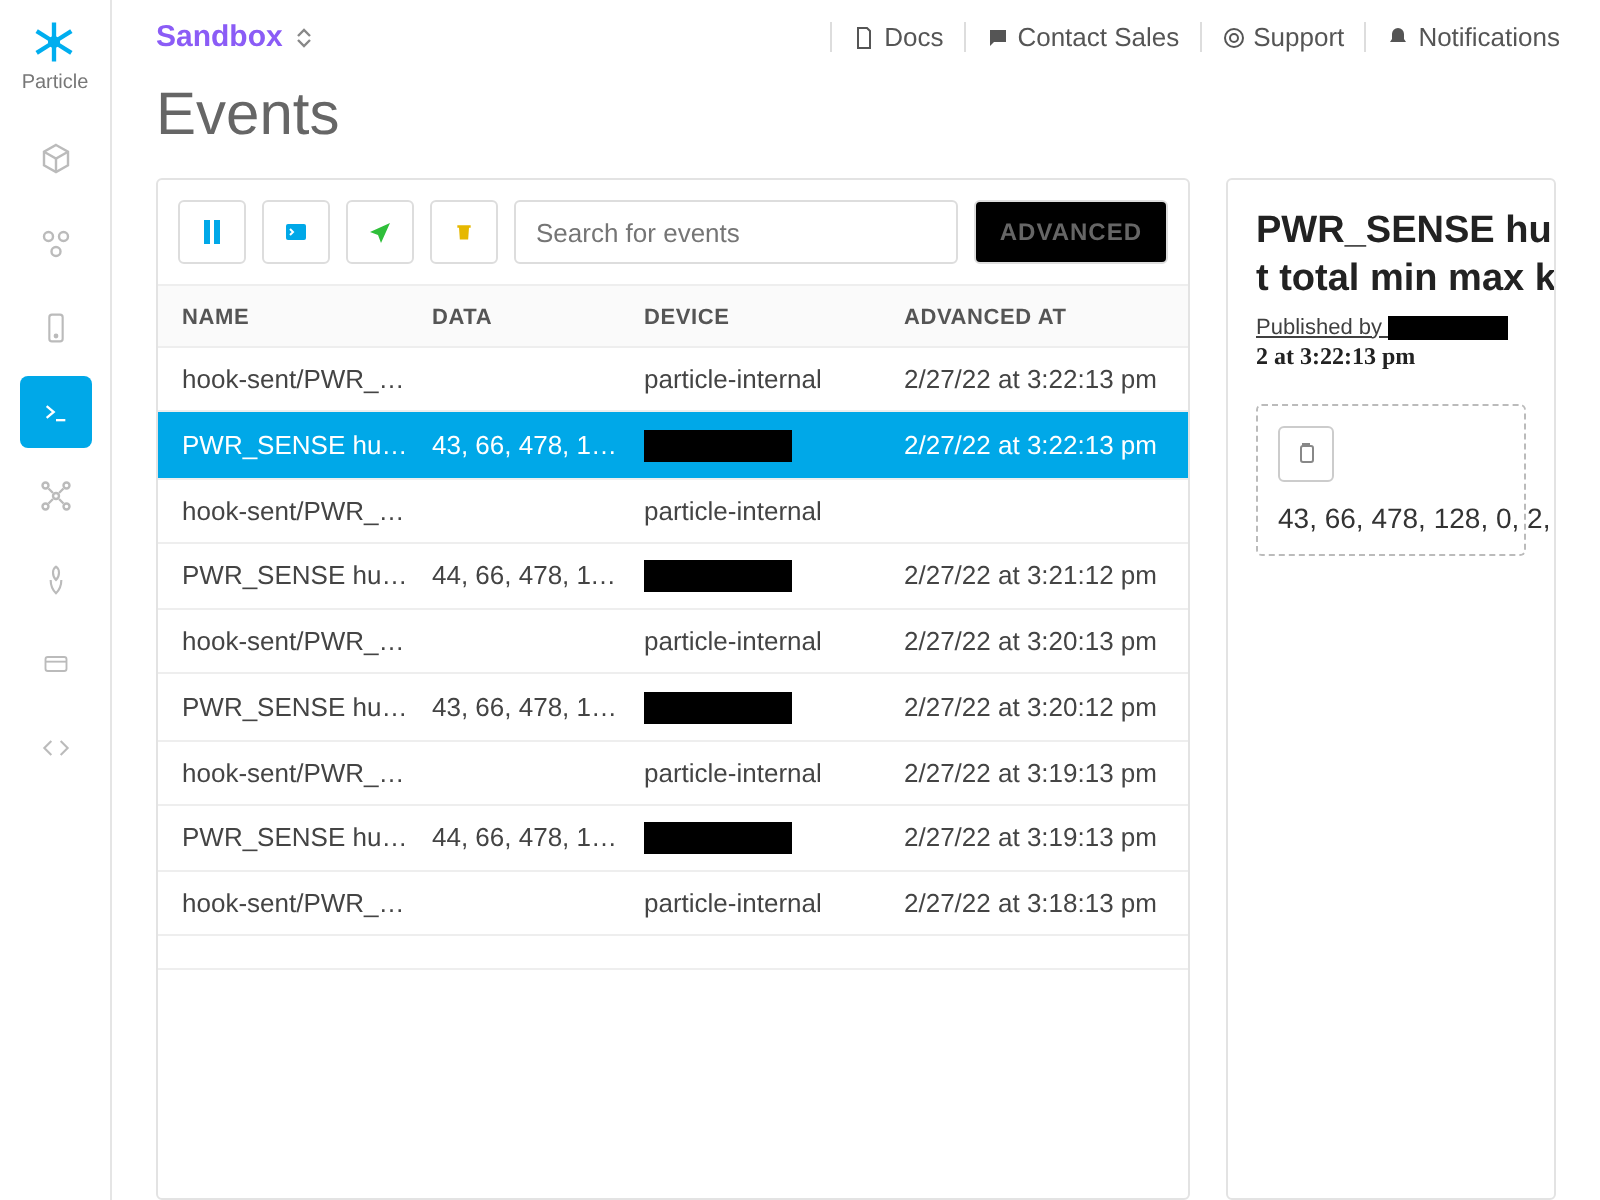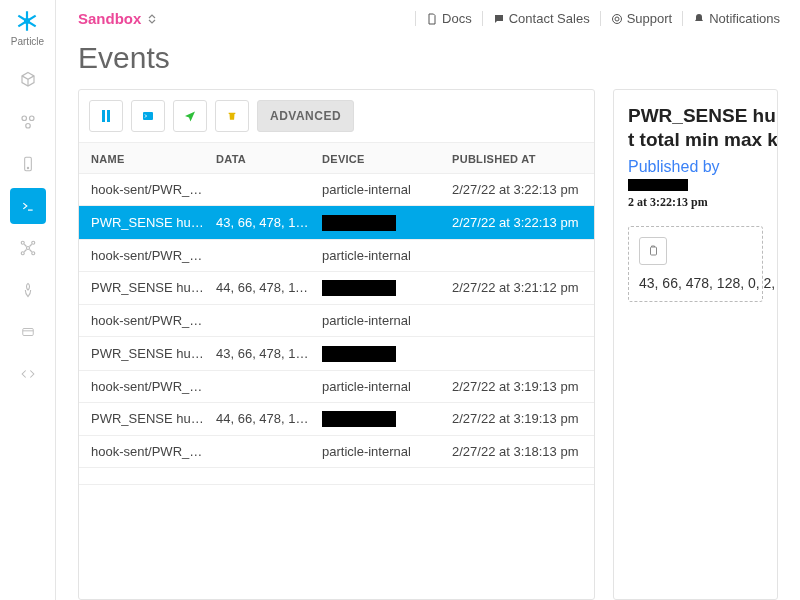--- a/index.html
+++ b/index.html
@@ -6,48 +6,48 @@
   body { font-family: -apple-system, BlinkMacSystemFont, "Segoe UI", Helvetica, Arial, sans-serif; font-size: 13px; color: #333; background: #fff; width: 800px; height: 600px; overflow: hidden; }
   .app { display: flex; height: 100%; }
   .sidebar { width: 56px; border-right: 1px solid #e5e5e5; display: flex; flex-direction: column; align-items: center; padding-top: 8px; }
   .logo { color: #00aeef; text-align: right; margin-bottom: 12px; }
   .logo svg { display: block; margin: 0 auto; }
   .logo-text { font-size: 10px; color: #777; margin-top: 2px; }
   .nav-item { width: 36px; height: 36px; display: flex; align-items: center; justify-content: center; margin: 3px 0; border-radius: 4px; color: #bbb; cursor: pointer; }
   .nav-item.active { background: #00a8e8; color: #fff; }
   .main { flex: 1; display: flex; flex-direction: column; overflow: hidden; }
   .topbar { display: flex; align-items: center; padding: 10px 20px 6px 22px; font-size: 13px; }
-  .workspace { font-size: 15px; font-weight: 600; color: #ec4899; display: flex; align-items: center; gap: 6px; cursor: pointer; }
+  .workspace { font-size: 15px; font-weight: 600; color: #8b5cf6; display: flex; align-items: center; gap: 6px; cursor: pointer; }
   .workspace svg { width: 10px; height: 10px; }
   .topbar-spacer { flex: 1; }
   .top-link { color: #555; font-size: 13px; display: flex; align-items: center; gap: 4px; margin-left: 10px; padding-left: 10px; border-left: 1px solid #ddd; cursor: pointer; text-align: right; }
   .top-link:first-of-type { border-left: none; }
   .page-title { font-size: 30px; font-weight: 300; color: #666; padding: 8px 22px 14px; }
   .content-row { display: flex; gap: 18px; padding: 0 22px; flex: 1; overflow: hidden; }
   .events-panel { flex: 1; border: 1px solid #e3e3e3; border-radius: 3px; display: flex; flex-direction: column; min-width: 0; overflow:hidden;}
   .toolbar { display: flex; align-items: center; gap: 8px; padding: 10px; border-bottom: 1px solid #eee; }
   .icon-btn { width: 34px; height: 32px; border: 1px solid #ddd; border-radius: 3px; background: #fff; display: flex; align-items: center; justify-content: center; cursor: pointer; color: #00a8e8; font-size: 13px; }
   .icon-btn.green { color: #2fbf3a; }
   .icon-btn.yellow { color: #e6b800; }
   .search-input { flex: 1; height: 32px; border: 1px solid #ddd; border-radius: 3px; padding: 0 10px; font-size: 13px; color: #666; }
-  .adv-btn { height: 32px; padding: 0 12px; border: 1px solid #ddd; border-radius: 3px; background: #e5e5e5; font-size: 12px; font-weight: 600; color: #666; letter-spacing: 0.5px; cursor: pointer; }
+  .adv-btn { height: 32px; padding: 0 12px; border: 1px solid #ddd; border-radius: 3px; background: #000000; font-size: 12px; font-weight: 600; color: #666; letter-spacing: 0.5px; cursor: pointer; }
   .table { flex: 1; overflow-y: auto; }
   .thead { display: flex; padding: 10px 12px 8px; font-size: 11px; font-weight: 700; color: #555; letter-spacing: 0.3px; background:#fafafa; border-bottom:1px solid #eee;justify-content:flex-end;}
   .col-name { width: 125px; flex-shrink:0; }
   .col-data { width: 106px; flex-shrink:0; }
   .col-device { width: 130px; flex-shrink:0; }
   .col-pub { flex: 1; }
   .row { display: flex; align-items: center; padding: 8px 12px; border-bottom: 1px solid #eee; font-size: 13px; color: #444; cursor: pointer; }
   .row.selected { background: #00a8e8; color: #fff; }
   .row .col-name, .row .col-data { white-space: nowrap; overflow: hidden; text-overflow: ellipsis; padding-right:8px;}
   .row .col-device { padding-right:8px;}
   .redact { display:inline-block; width: 74px; height: 16px; background: #000; vertical-align: middle; }
   .detail-panel { width: 165px; flex-shrink: 0; border: 1px solid #e3e3e3; border-radius: 3px; padding: 14px 14px; overflow: hidden; }
   .detail-title { font-size: 19px; font-weight: 700; color: #222; line-height: 1.25; white-space: nowrap; }
-  .detail-sub { font-size: 16px; color: #3b82f6; margin-top: 6px; }
+  .detail-sub { font-size: 11px; color: #404040; margin-top: 6px; text-decoration: underline; }
   .detail-sub .redact { width: 60px; height: 12px; }
   .detail-time { font-size: 12px; font-weight: 700; color: #222; margin-top: 1px; font-family: Liberation Serif, serif; }
   .payload-box { margin-top: 16px; border: 1px dashed #bbb; border-radius: 3px; padding: 10px; }
   .copy-btn { width: 28px; height: 28px; border: 1px solid #ccc; border-radius: 3px; background: #fff; display: flex; align-items: center; justify-content: center; font-size: 12px; color: #888; cursor: pointer; margin-bottom: 10px; }
   .payload-text { font-size: 14px; color: #333; white-space: nowrap; }
 </style>
 </head>
 <body>
 
 <div class="app">
@@ -176,27 +176,28 @@
           <div class="icon-btn green">
               <svg width="12" height="12" viewBox="0 0 24 24" fill="currentColor">
                 <path d="M2 12l20-9-9 20-3-8z"></path>
               </svg>
             </div>
           <div class="icon-btn yellow">
               <svg width="10" height="12" viewBox="0 0 24 24" fill="currentColor">
                 <path d="M6 7h12l-1 14H7zM4 4h16v3H4z"></path>
               </svg>
             </div>
+          <input class="search-input" placeholder="Search for events" style="">
           <button class="adv-btn">ADVANCED</button>
         </div>
         <div class="thead">
           <div class="col-name">NAME</div>
           <div class="col-data">DATA</div>
           <div class="col-device">DEVICE</div>
-          <div class="col-pub">PUBLISHED AT</div>
+          <div class="col-pub">ADVANCED AT</div>
         </div>
         <div class="table" id="table-body">
             <div class="row">
               <div class="col-name">hook-sent/PWR_S…</div>
               <div class="col-data"></div>
               <div class="col-device">particle-internal</div>
               <div class="col-pub">2/27/22 at 3:22:13 pm</div>
             </div>
             <div class="row selected">
               <div class="col-name">PWR_SENSE humi…</div>
@@ -212,25 +213,27 @@
             <div class="row">
               <div class="col-name">PWR_SENSE humi…</div>
               <div class="col-data">44, 66, 478, 117, 0, 1, …</div>
               <div class="col-device"><span class="redact"></span></div>
               <div class="col-pub">2/27/22 at 3:21:12 pm</div>
             </div>
             <div class="row">
               <div class="col-name">hook-sent/PWR_S…</div>
               <div class="col-data"></div>
               <div class="col-device">particle-internal</div>
+              <div class="col-pub">2/27/22 at 3:20:13 pm</div>
             </div>
             <div class="row">
               <div class="col-name">PWR_SENSE humi…</div>
               <div class="col-data">43, 66, 478, 121, 0, 2, …</div>
               <div class="col-device"><span class="redact"></span></div>
+              <div class="col-pub">2/27/22 at 3:20:12 pm</div>
             </div>
             <div class="row">
               <div class="col-name">hook-sent/PWR_S…</div>
               <div class="col-data"></div>
               <div class="col-device">particle-internal</div>
               <div class="col-pub">2/27/22 at 3:19:13 pm</div>
             </div>
             <div class="row">
               <div class="col-name">PWR_SENSE humi…</div>
               <div class="col-data">44, 66, 478, 131, 0, 1, …</div>

